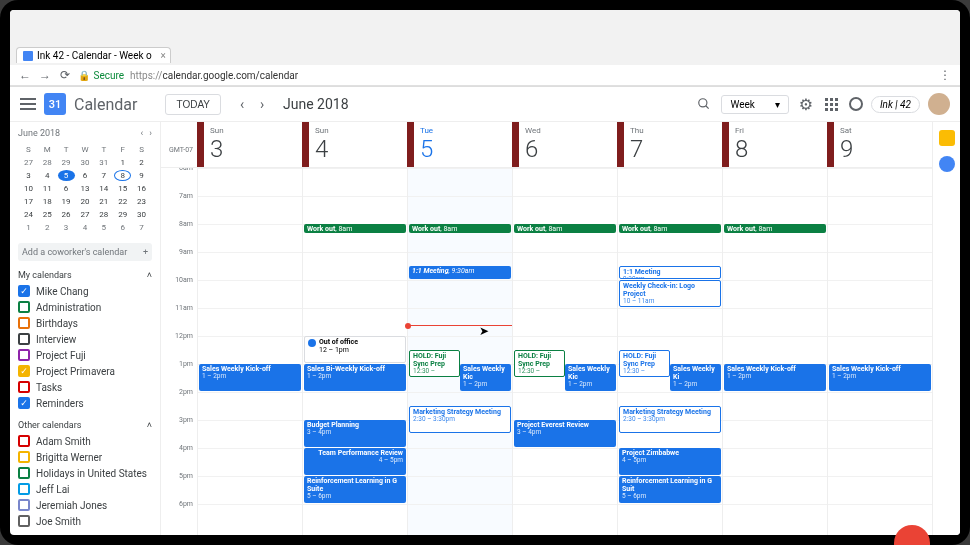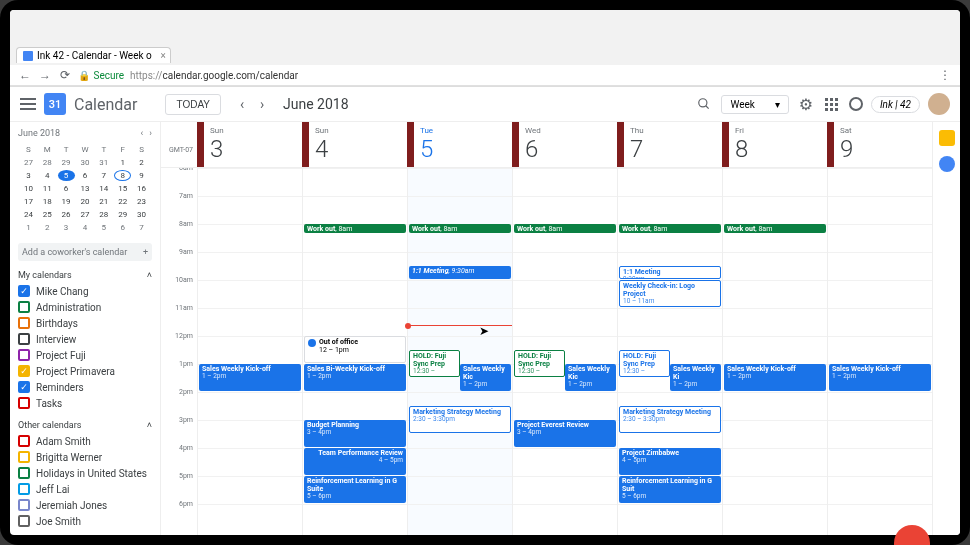--- a/index.html
+++ b/index.html
@@ -268,26 +268,26 @@
                 </div>
                 <div class="cal-item">
                   <span class="chk" style="border-color: rgb(142, 36, 170);"></span>
                   <span>Project Fuji</span>
                 </div>
                 <div class="cal-item">
                   <span class="chk on" style="border-color: rgb(244, 180, 0); background: rgb(244, 180, 0);"></span>
                   <span>Project Primavera</span>
                 </div>
                 <div class="cal-item">
+                  <span class="chk" style="border-color: rgb(213, 0, 0);"></span>
+                  <span>Tasks</span>
+                </div>
+                <div class="cal-item">
                   <span class="chk on" style="border-color: rgb(26, 115, 232); background: rgb(26, 115, 232);"></span>
                   <span>Reminders</span>
-                </div>
-                <div class="cal-item">
-                  <span class="chk" style="border-color: rgb(213, 0, 0);"></span>
-                  <span>Tasks</span>
                 </div>
               </div>
       </div>
 
       <div class="cal-group">
         <div class="cal-group-hdr">
           <span>Other calendars</span>
           <span>˄</span>
         </div>
         <div id="other-cals">

